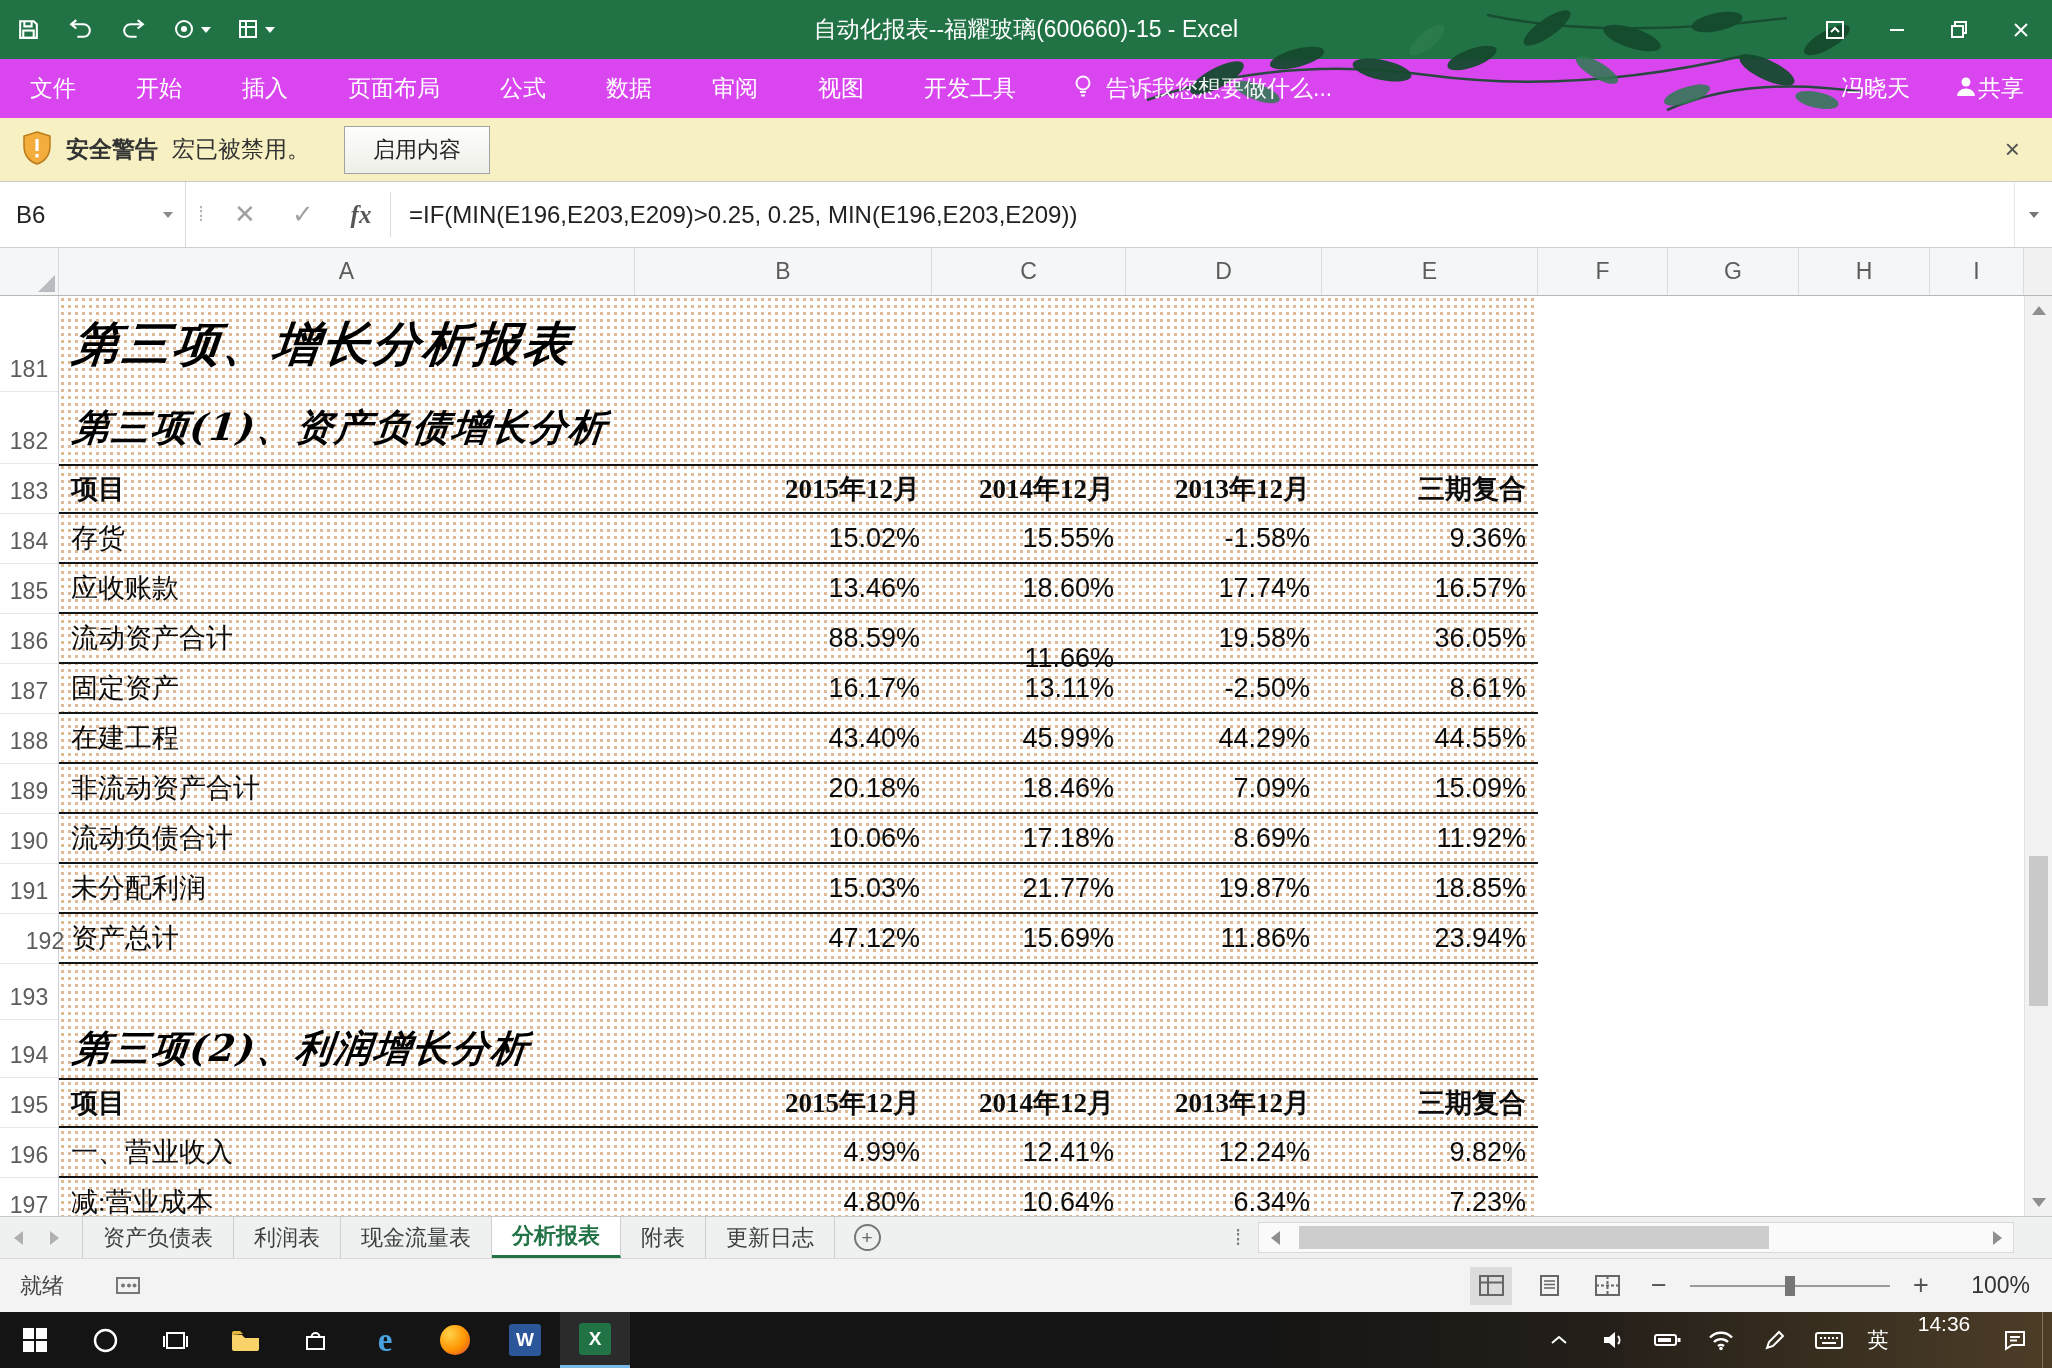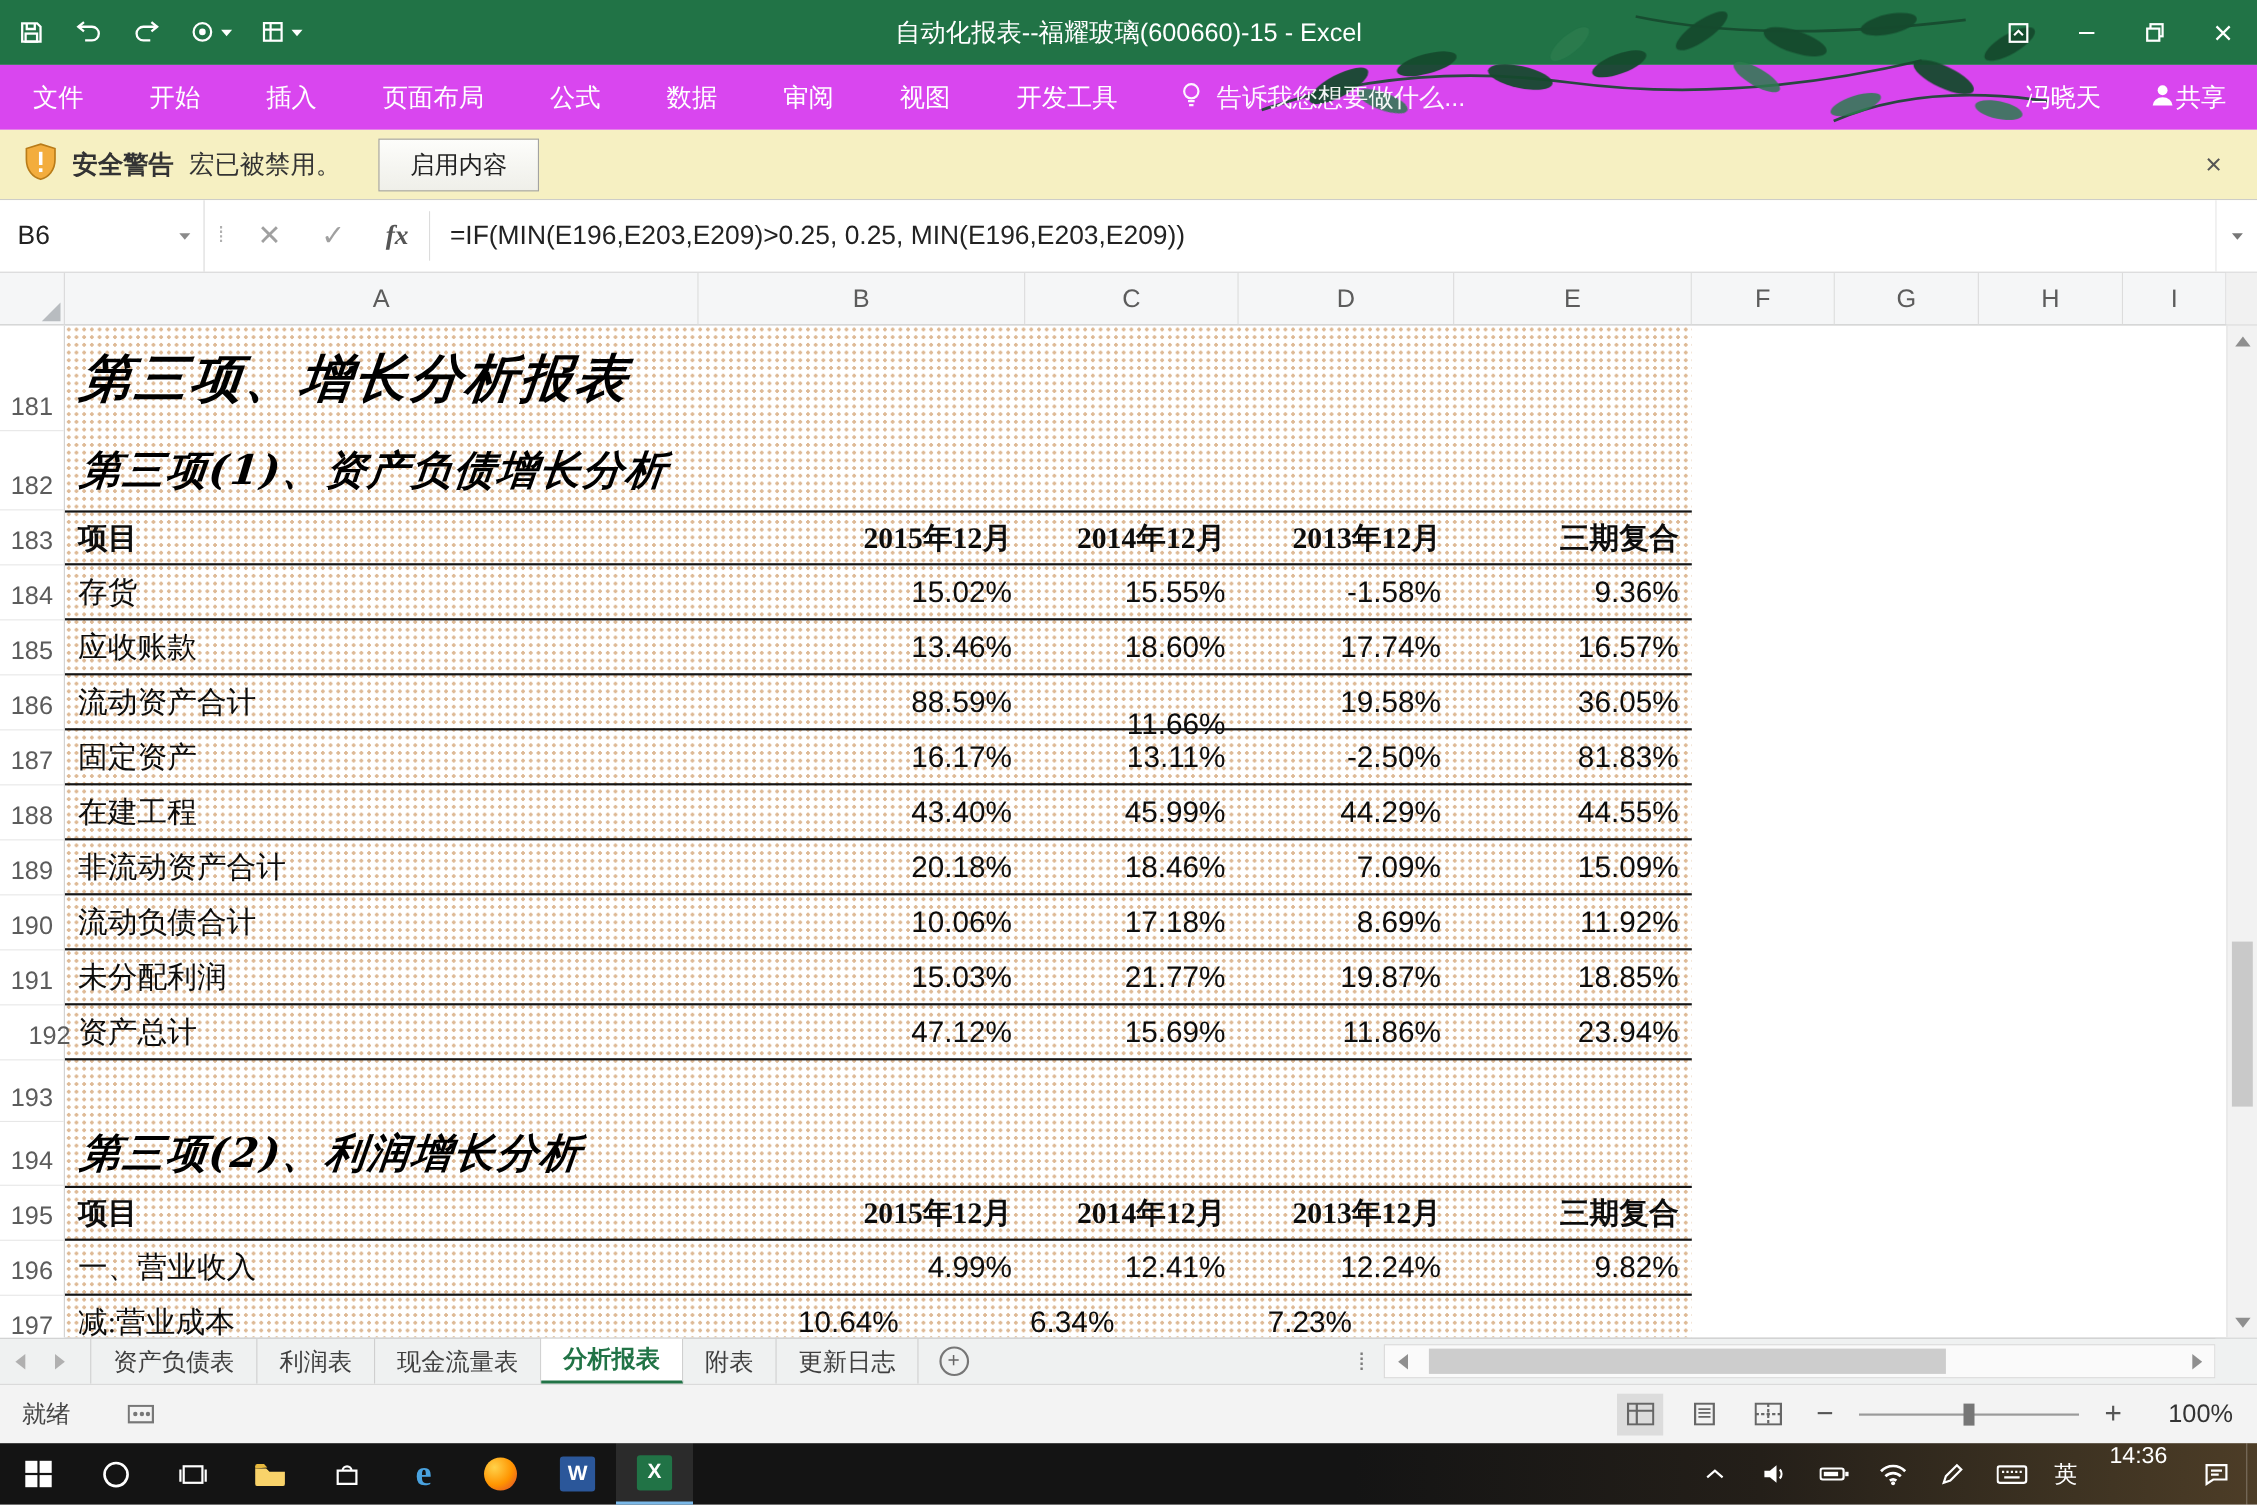--- a/index.html
+++ b/index.html
@@ -348,21 +348,21 @@
         <div class="cell c-num" style="width: 297px;">88.59%</div>
         <div class="cell c-num" style="width: 194px; margin-top: 40px;">11.66%</div>
         <div class="cell c-num" style="width: 196px;">19.58%</div>
         <div class="cell c-num" style="width: 216px;">36.05%</div>
       </div>
       <div class="grow botline" style="height: 50px;">
         <div class="cell c-label" style="width: 576px;">固定资产</div>
         <div class="cell c-num" style="width: 297px;">16.17%</div>
         <div class="cell c-num" style="width: 194px;">13.11%</div>
         <div class="cell c-num" style="width: 196px;">-2.50%</div>
-        <div class="cell c-num" style="width: 216px;">81.83%</div>
+        <div class="cell c-num" style="width: 216px;">8.61%</div>
       </div>
       <div class="grow botline" style="height: 50px;">
         <div class="cell c-label" style="width: 576px;">在建工程</div>
         <div class="cell c-num" style="width: 297px;">43.40%</div>
         <div class="cell c-num" style="width: 194px;">45.99%</div>
         <div class="cell c-num" style="width: 196px;">44.29%</div>
         <div class="cell c-num" style="width: 216px;">44.55%</div>
       </div>
       <div class="grow botline" style="height: 50px;">
         <div class="cell c-label" style="width: 576px;">非流动资产合计</div>
@@ -405,20 +405,21 @@
       </div>
       <div class="grow botline" style="height: 50px;">
         <div class="cell c-label" style="width: 576px;">一、营业收入</div>
         <div class="cell c-num" style="width: 297px;">4.99%</div>
         <div class="cell c-num" style="width: 194px;">12.41%</div>
         <div class="cell c-num" style="width: 196px;">12.24%</div>
         <div class="cell c-num" style="width: 216px;">9.82%</div>
       </div>
       <div class="grow botline" style="height: 50px;">
         <div class="cell c-label" style="width: 576px;">减:营业成本</div>
+        <div class="cell c-num" style="width: 297px;">4.80%</div>
         <div class="cell c-num" style="width: 194px;">10.64%</div>
         <div class="cell c-num" style="width: 196px;">6.34%</div>
         <div class="cell c-num" style="width: 216px;">7.23%</div>
       </div>
     </div>
   <div class="vscroll">
     <div class="vs-btn">
         <span class="tri-u"></span>
       </div>
     <div class="vs-thumb"></div>

